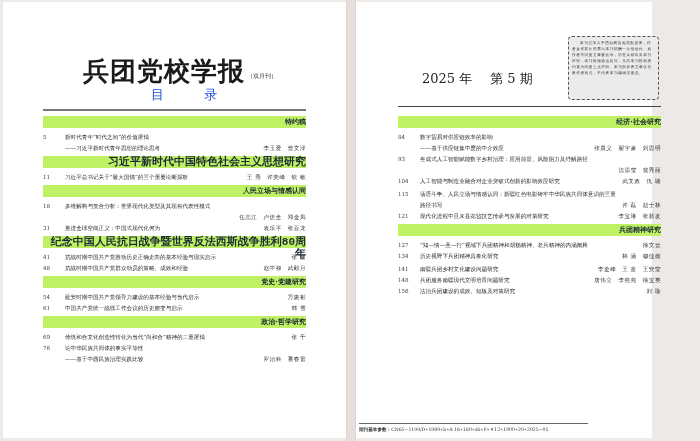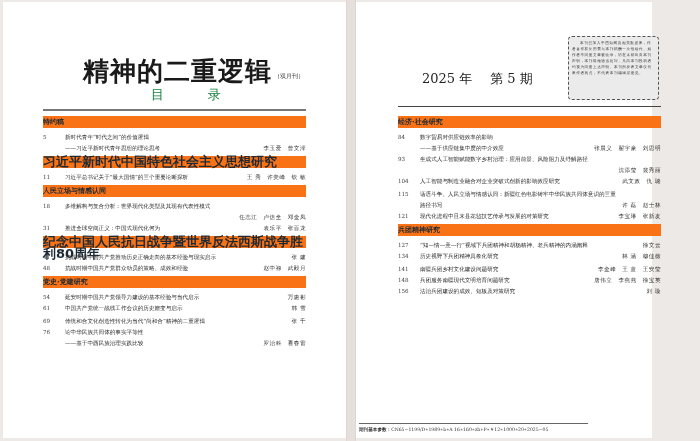--- a/index.html
+++ b/index.html
@@ -27,23 +27,22 @@
       font-family: "DejaVu Serif", serif; font-weight: bold;
       font-size: 26px; letter-spacing: 1px; color: #1a1a1a;
       white-space: nowrap;
     }
     .journal-sub {
       font-size: 6px; font-weight: normal; letter-spacing: 0; color: #333;
       margin-left: 2px; vertical-align: 2px;
     }
     .toc-title {
       position: absolute; left: 148px; top: 84px;
-      font-size: 13px; letter-spacing: 18px; color: #15803d;
+      font-size: 13px; letter-spacing: 18px; color: #1d4ed8;
       white-space: nowrap;
-      font-family: Liberation Mono, monospace;
     }
     .rule-left {
       position: absolute; left: 40px; top: 107px; width: 263px; height: 2px;
       background: #777;
     }
 
     
     .issue-line {
       position: absolute; left: 66px; top: 68px;
       font-size: 13px; color: #222; white-space: nowrap;
@@ -59,26 +58,26 @@
     .rule-right {
       position: absolute; left: 42px; top: 104px; width: 263px; height: 1px;
       background: #444;
     }
 
     
     .toc { position: absolute; width: 263px; }
     .page-left .toc { left: 40px; top: 114px; }
     .page-right .toc { left: 42px; top: 114px; }
     .section-bar {
-      height: 12px; background: #f97316;
-      text-align: left; font-family: "DejaVu Sans", sans-serif;
+      height: 12px; background: #bef264;
+      text-align: right; font-family: "DejaVu Sans", sans-serif;
       font-weight: bold; font-size: 7px; line-height: 12px; color: #1c2a36;
       margin-bottom: 4px;
     }
-    .section-bar.large { font-size: 13px; }
+    .section-bar.large { font-size: 11px; font-family: Liberation Mono, monospace; }
     .entry { position: relative; font-size: 5.6px; line-height: 11px; color: #333; }
     .entry-row { display: flex; align-items: baseline; white-space: nowrap; }
     .page-num { width: 22px; flex: none; color: #444; }
     .entry-title { flex: 1; overflow: hidden; color: #2a2a2a; }
     .authors { flex: none; text-align: right; color: #333; letter-spacing: 0.5px; }
     .authors span + span { margin-left: 6px; }
     .subtitle { padding-left: 22px; }
     .author-only { justify-content: flex-end; }
     .mb { margin-bottom: 2px; }
 
@@ -90,21 +89,21 @@
     }
     .footer-text b { font-weight: bold; }
   </style>
 </head>
 <body>
 
 <div class="spread">
 
   <div class="page page-left">
     <div class="journal-title">
-      <span>精神的二重逻辑</span><span class="journal-sub">（双月刊）</span>
+      <span>兵团党校学报</span><span class="journal-sub">（双月刊）</span>
     </div>
     <div class="toc-title">目 录</div>
     <div class="rule-left"></div>
 
     <div class="toc">
 
       <div class="section-bar">特约稿</div>
       <div class="entry">
         <div class="entry-row">
             <span class="page-num">5</span>
@@ -168,20 +167,21 @@
           </div>
       </div>
       <div class="entry mb">
         <div class="entry-row">
             <span class="page-num">61</span>
             <span class="entry-title">中国共产党统一战线工作会议的历史嬗变与启示</span>
             <span class="authors"><span>韩 雪</span></span>
           </div>
       </div>
 
+      <div class="section-bar">政治·哲学研究</div>
       <div class="entry">
         <div class="entry-row">
             <span class="page-num">69</span>
             <span class="entry-title">传统和合文化创造性转化为当代“尚和合”精神的二重逻辑</span>
             <span class="authors"><span>张 千</span></span>
           </div>
       </div>
       <div class="entry">
         <div class="entry-row">
             <span class="page-num">76</span>

